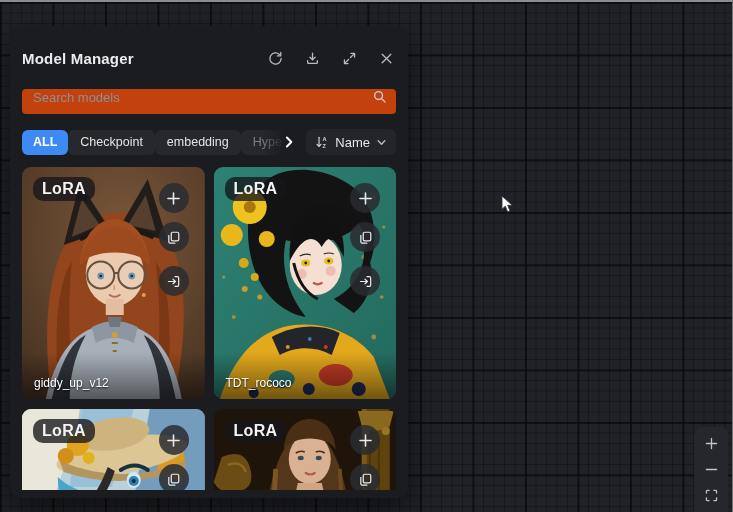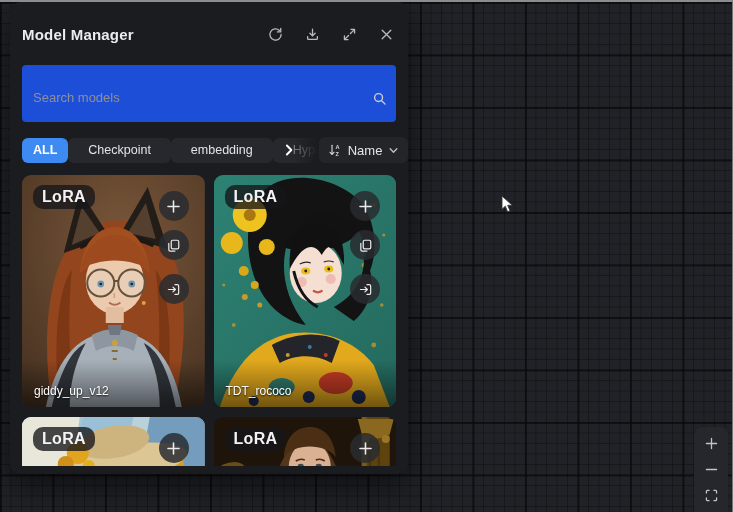--- a/index.html
+++ b/index.html
@@ -8,39 +8,39 @@
     background-color:#212227;
     background-image:
       linear-gradient(to right, rgba(8,8,10,.65) 2px, transparent 2px),
       linear-gradient(to bottom, rgba(8,8,10,.65) 2px, transparent 2px),
       linear-gradient(to right, rgba(8,8,10,.38) 1px, transparent 1px),
       linear-gradient(to bottom, rgba(8,8,10,.38) 1px, transparent 1px);
     background-size:52.5px 52.5px,52.5px 52.5px,10.5px 10.5px,10.5px 10.5px;
     border-top:2px solid #8c8d8f;border-right:1px solid #737476;box-sizing:border-box;}
 
   
-  .panel{position:absolute;left:10px;top:0;width:398px;height:472px;
+  .panel{position:absolute;left:10px;top:24px;width:398px;height:472px;
     background:#1b1c1f;border-radius:10px;box-shadow:0 12px 32px rgba(0,0,0,.55);
     display:flex;flex-direction:column;padding:0 12px;box-sizing:border-box;}
   .panel-header{display:flex;align-items:center;margin-top:20px;height:24px;}
   .panel-title{font-size:15px;font-weight:700;color:#ebecee;letter-spacing:.2px;}
   .header-actions{margin-left:auto;display:flex;gap:21px;margin-right:2px;}
   .hicon{width:16px;height:16px;color:#b9bbbe;background:none;border:none;padding:0;cursor:pointer;display:flex;align-items:center;justify-content:center;}
   .hicon svg{width:15px;height:15px;}
 
-  .search-row{margin-top:19px;height:25px;background:#1d4ed8;border-radius:4px;
-    display:flex;align-items:flex-end;padding:16px 9px;}
+  .search-row{margin-top:19px;height:25px;background:#c2410c;border-radius:4px;
+    display:flex;align-items:flex-start;padding:0 9px;}
   .search-row input{flex:1;background:transparent;border:none;outline:none;
     color:#dfe0e3;font-size:13px;font-family:"Liberation Sans",sans-serif;}
   .search-row input::placeholder{color:#8d9096;}
   .search-icon{width:15px;height:15px;color:#cbced2;flex:none;}
 
   .filter-row{margin-top:15px;display:flex;align-items:center;position:relative;height:26px;}
   .pill{height:25px;border-radius:6px;background:#27282d;color:#e2e3e6;font-size:12.5px;
-    padding:0 20px;display:flex;align-items:center;border:none;cursor:pointer;white-space:nowrap;
+    padding:0 12px;display:flex;align-items:center;border:none;cursor:pointer;white-space:nowrap;
     font-family:"Liberation Sans",sans-serif;flex:none;}
   .pill.active{background:#3d8bf2;color:#fff;font-weight:700;padding:0 11px;}
   .pill.truncated{color:#7e8187;width:46px;padding-right:0;overflow:hidden;
     -webkit-mask-image:linear-gradient(to right,#000 45%,transparent 96%);
     mask-image:linear-gradient(to right,#000 45%,transparent 96%);}
   .scroll-btn{position:absolute;left:258px;top:4px;width:18px;height:18px;border:none;background:transparent;
     color:#fff;padding:0;cursor:pointer;display:flex;align-items:center;justify-content:center;}
   .scroll-btn svg{width:14px;height:14px;}
   .sort{margin-left:auto;display:flex;align-items:center;gap:6px;background:#242529;border-radius:6px;
     height:26px;padding:0 9px;border:none;cursor:pointer;color:#e4e5e8;font-size:13px;

